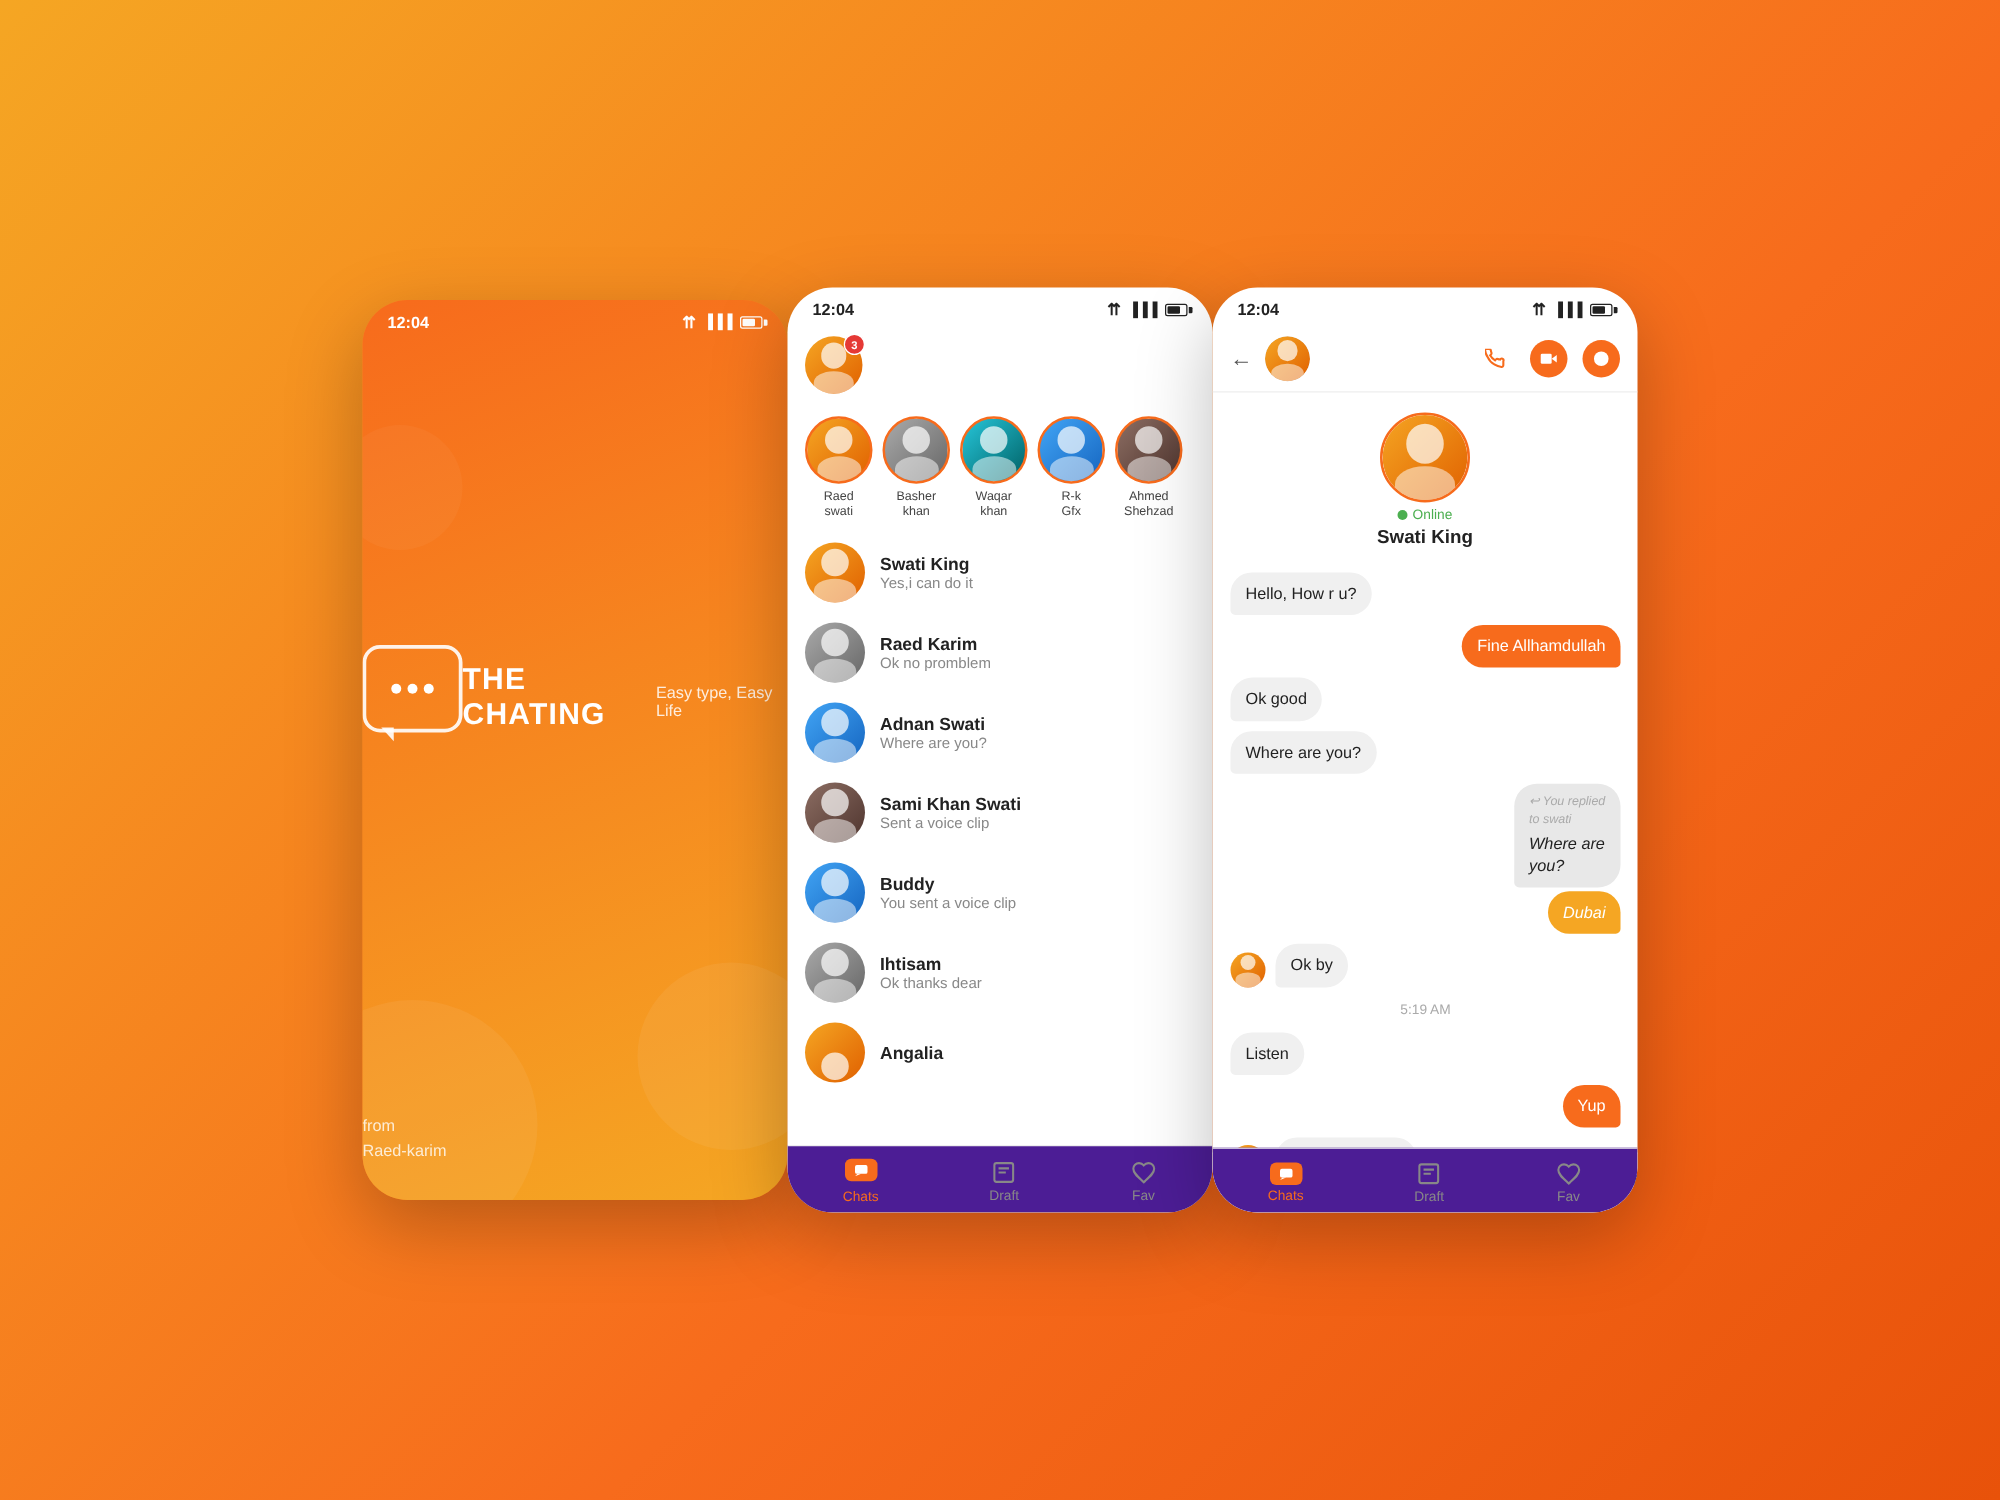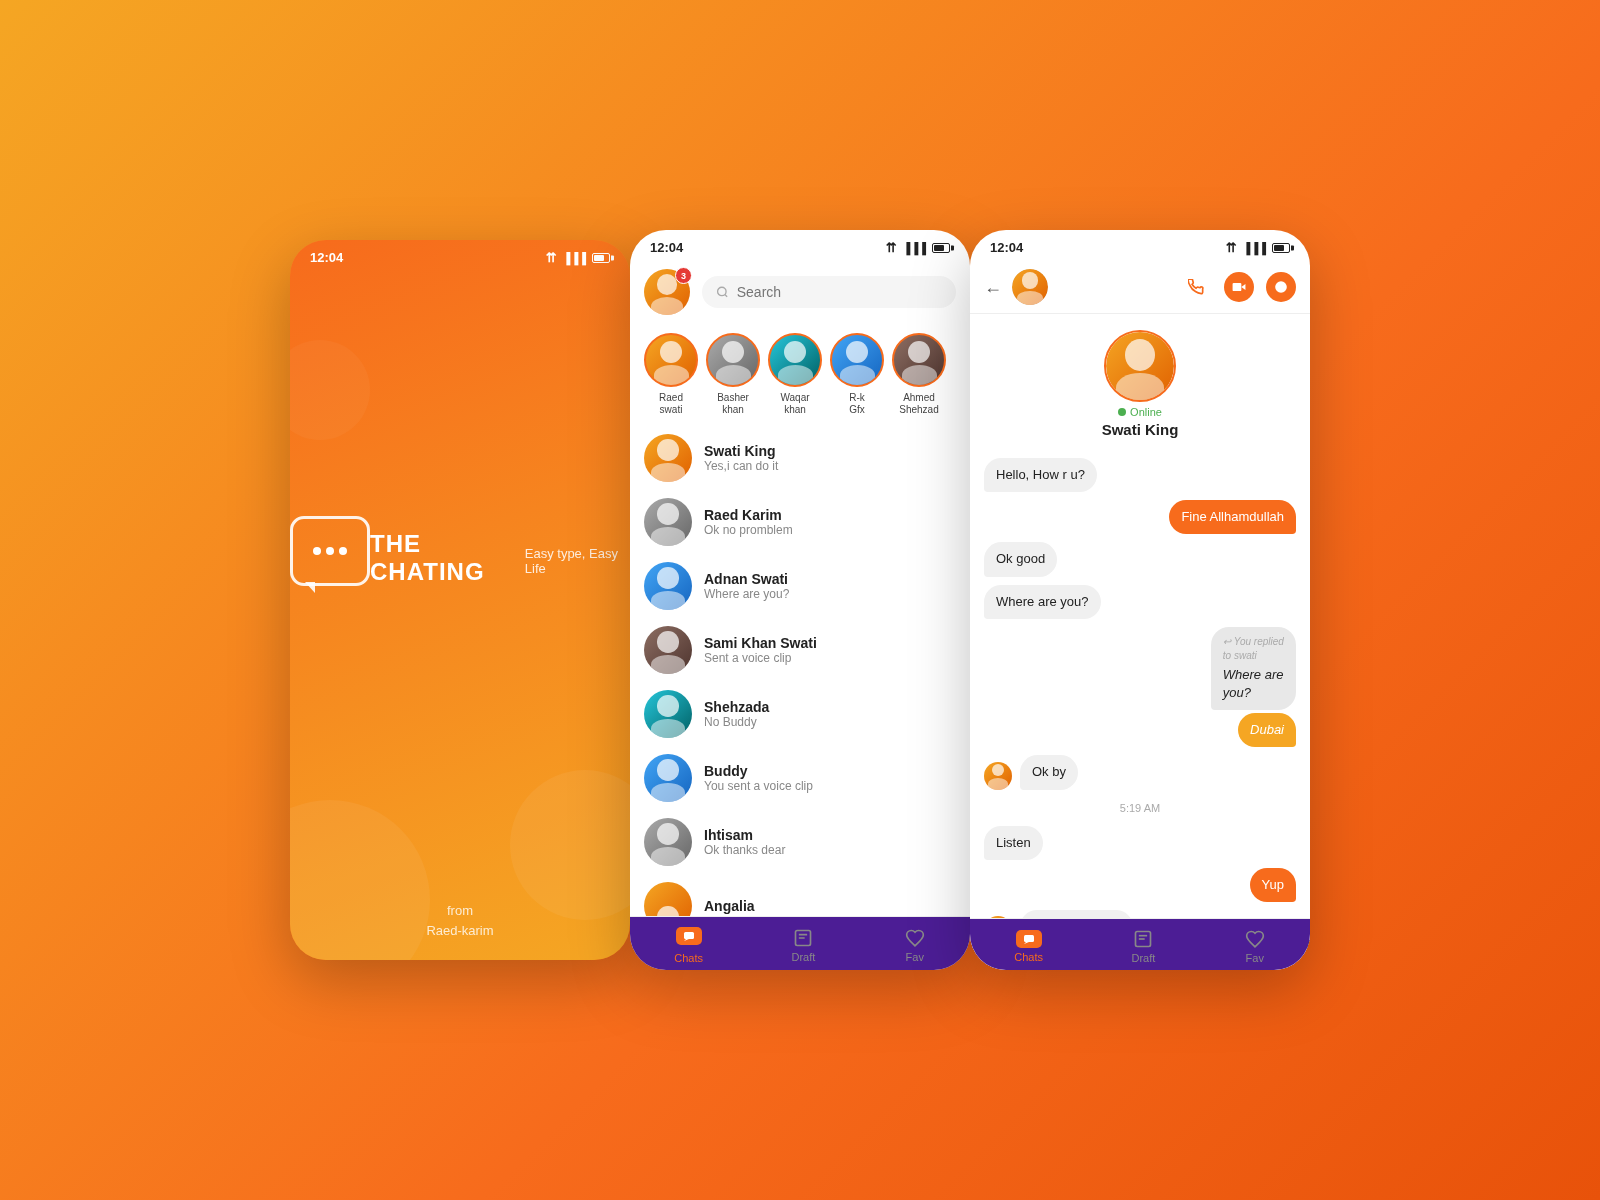--- a/index.html
+++ b/index.html
@@ -123,23 +123,22 @@
     }
 
     .app-subtitle {
       color: rgba(255,255,255,0.85);
       font-size: 13px;
       font-weight: 400;
     }
 
     .from-text {
       position: absolute;
-      bottom: 20px;
+      bottom: 30px;
       left: 0; right: 0;
-      text-align: center;
       color: rgba(255,255,255,0.8);
       font-size: 13px;
       line-height: 1.5;
     }
 
     
     .chat-list-header {
       display: flex;
       align-items: center;
       padding: 8px 14px;
@@ -600,27 +599,20 @@
       <div class="chat-list-header">
         <div class="avatar-wrapper">
           <div class="avatar face-orange">
             <div class="person-icon">
               <div class="person-head"></div>
               <div class="person-body"></div>
             </div>
           </div>
           <div class="badge">3</div>
         </div>
-        <div class="search-bar">
-          <svg width="14" height="14" viewBox="0 0 24 24" fill="none" stroke="#aaa" stroke-width="2.5">
-              <circle cx="11" cy="11" r="8"></circle>
-              <line x1="21" y1="21" x2="16.65" y2="16.65"></line>
-            </svg>
-          <input type="text" placeholder="Search" style="">
-        </div>
       </div>
 
       <div class="stories-row">
         <div class="story-item">
           <div class="story-avatar face-orange">
             <div class="person-icon">
                 <div class="person-head"></div>
                 <div class="person-body"></div>
               </div>
           </div>
@@ -704,32 +696,20 @@
         <div class="chat-item">
           <div class="chat-avatar face-brown">
             <div class="person-icon">
                 <div class="person-head"></div>
                 <div class="person-body"></div>
               </div>
           </div>
           <div class="chat-info">
             <div class="chat-name">Sami Khan Swati</div>
             <div class="chat-preview">Sent a voice clip</div>
-          </div>
-        </div>
-        <div class="chat-item">
-          <div class="chat-avatar face-teal">
-            <div class="person-icon">
-                <div class="person-head"></div>
-                <div class="person-body"></div>
-              </div>
-          </div>
-          <div class="chat-info">
-            <div class="chat-name">Shehzada</div>
-            <div class="chat-preview">No Buddy</div>
           </div>
         </div>
         <div class="chat-item">
           <div class="chat-avatar face-blue">
             <div class="person-icon">
                 <div class="person-head"></div>
                 <div class="person-body"></div>
               </div>
           </div>
           <div class="chat-info">

